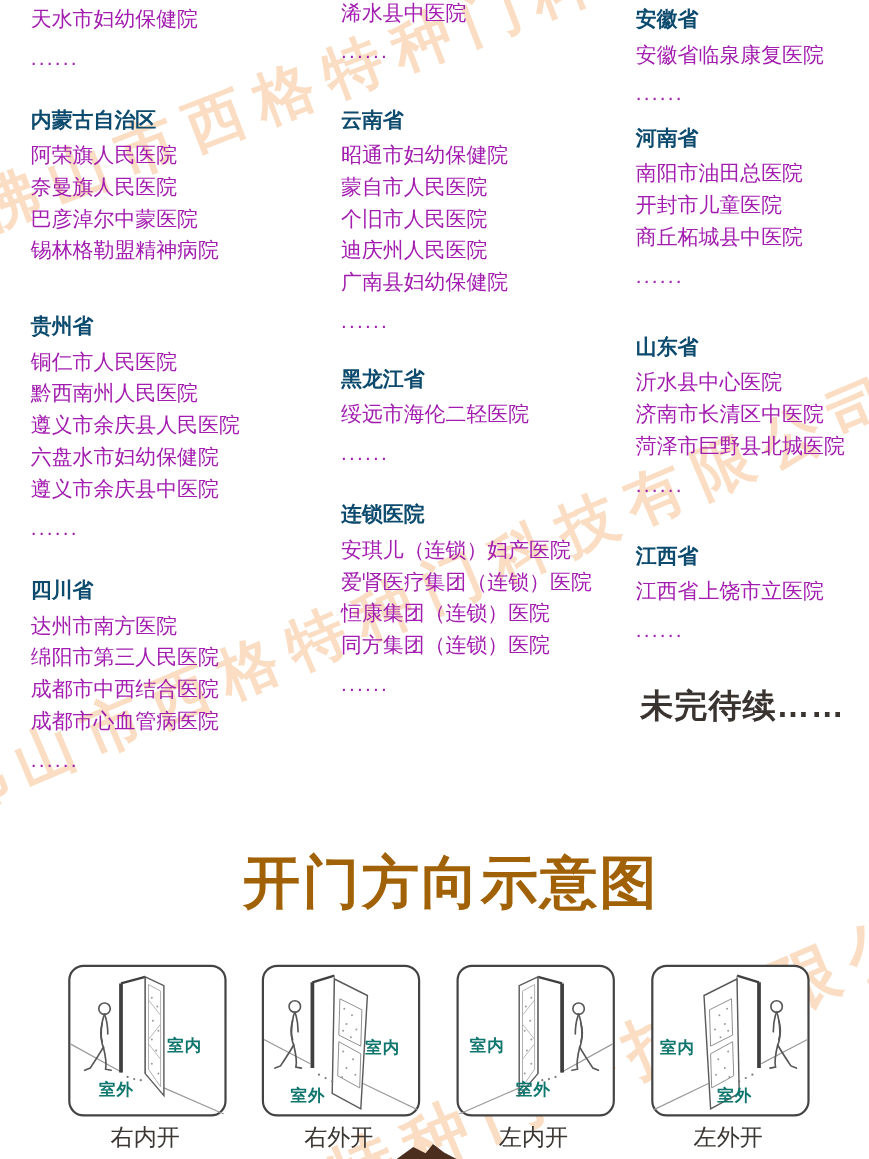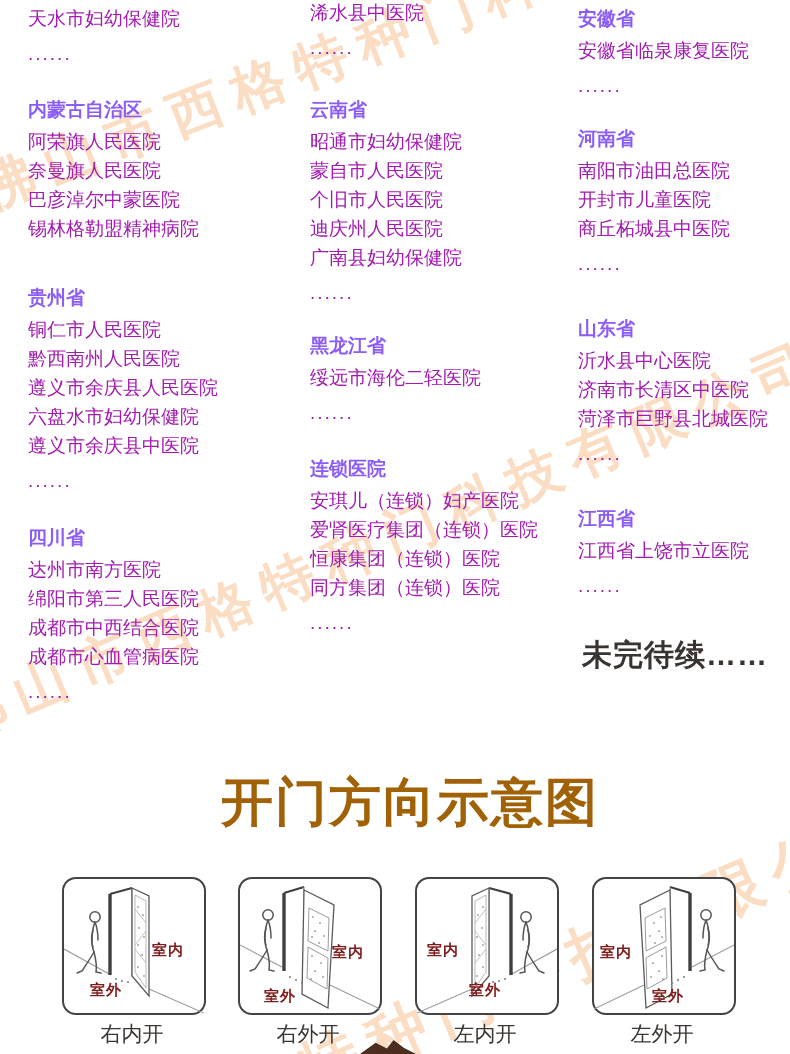--- a/index.html
+++ b/index.html
@@ -17,37 +17,37 @@
     transform-origin:0 0;pointer-events:none;
   }
   .wm-a{left:-30px;top:158px;transform:rotate(-21deg);}
   .wm-b{left:-60px;top:690px;transform:rotate(-23deg);}
   .wm-c{left:-50px;top:1180px;transform:rotate(-23deg);font-size:60px;}
   
   .col{position:absolute;z-index:1;font-size:19px;line-height:29px;white-space:nowrap;}
   .col1{left:28px;top:4px;}
   .col2{left:310px;top:-2px;}
   .col3{left:578px;top:4px;}
-  .sec-header{color:#8b5cf6;font-weight:bold;margin-bottom:3px;}
+  .sec-header{color:#0c4a6e;font-weight:bold;margin-bottom:3px;}
   .item{color:#a21caf;}
   .dots{margin-top:6px;letter-spacing:2px;}
   .tbc{margin-top:40px;font-size:30px;font-weight:bold;color:#3a3431;letter-spacing:1px;text-align:right;}
   
   .diagram-title{
     position:absolute;z-index:1;left:15px;top:768px;width:790px;text-align:center;
     font-size:52px;font-weight:bold;color:#a16207;letter-spacing:2px;
   }
   .panel{
     position:absolute;z-index:1;top:877px;width:140px;height:134px;
     border:2px solid #434343;border-radius:14px;background:#fff;
   }
   .scene{position:absolute;left:0;top:0;width:140px;height:134px;}
   .flip{transform:scaleX(-1);}
   .plabel{
-    position:absolute;font-size:15px;font-weight:bold;color:#7f1d1d;letter-spacing:1px;
+    position:absolute;font-size:15px;font-weight:bold;color:#0f766e;letter-spacing:1px;
   }
   .caption{
     position:absolute;z-index:1;top:1020px;width:144px;text-align:center;
     font-size:21px;color:#3b3632;
   }
   .cap1{left:60px;} .cap2{left:236px;font-family:Liberation Mono, monospace;} .cap3{left:413px;} .cap4{left:590px;}
   .pan1{left:62px;} .pan2{left:238px;} .pan3{left:415px;} .pan4{left:592px;}
   
   .bottom-arrow{
     position:absolute;z-index:2;left:360px;top:1040px;width:56px;height:14px;
@@ -121,21 +121,21 @@
     <div class="item dots">......</div>
   </div>
 </div>
 
 <div class="col col3">
   <div class="sec">
     <div class="sec-header">安徽省</div>
     <div class="item">安徽省临泉康复医院</div>
     <div class="item dots">......</div>
   </div>
-  <div class="sec" style="margin-top:24px">
+  <div class="sec" style="margin-top:12px">
     <div class="sec-header">河南省</div>
     <div class="item">南阳市油田总医院</div>
     <div class="item">开封市儿童医院</div>
     <div class="item">商丘柘城县中医院</div>
     <div class="item dots">......</div>
   </div>
   <div class="sec" style="margin-top:36px">
     <div class="sec-header">山东省</div>
     <div class="item">沂水县中心医院</div>
     <div class="item">济南市长清区中医院</div>

